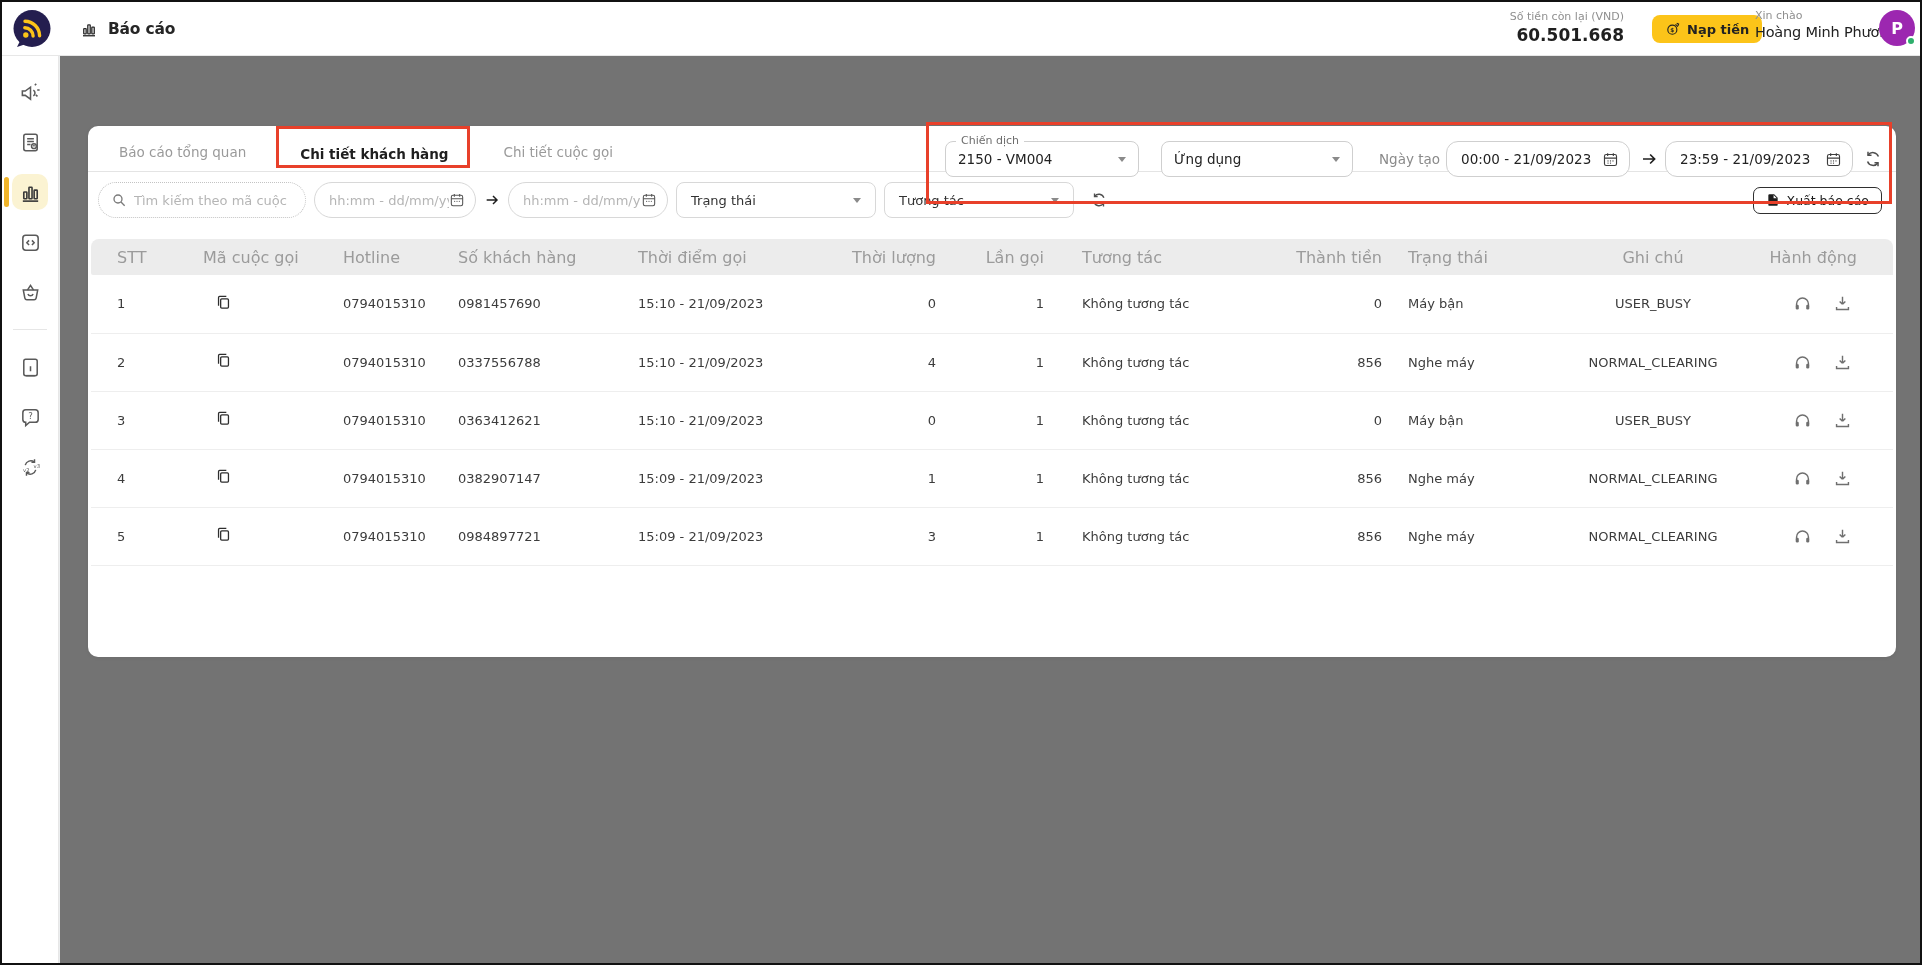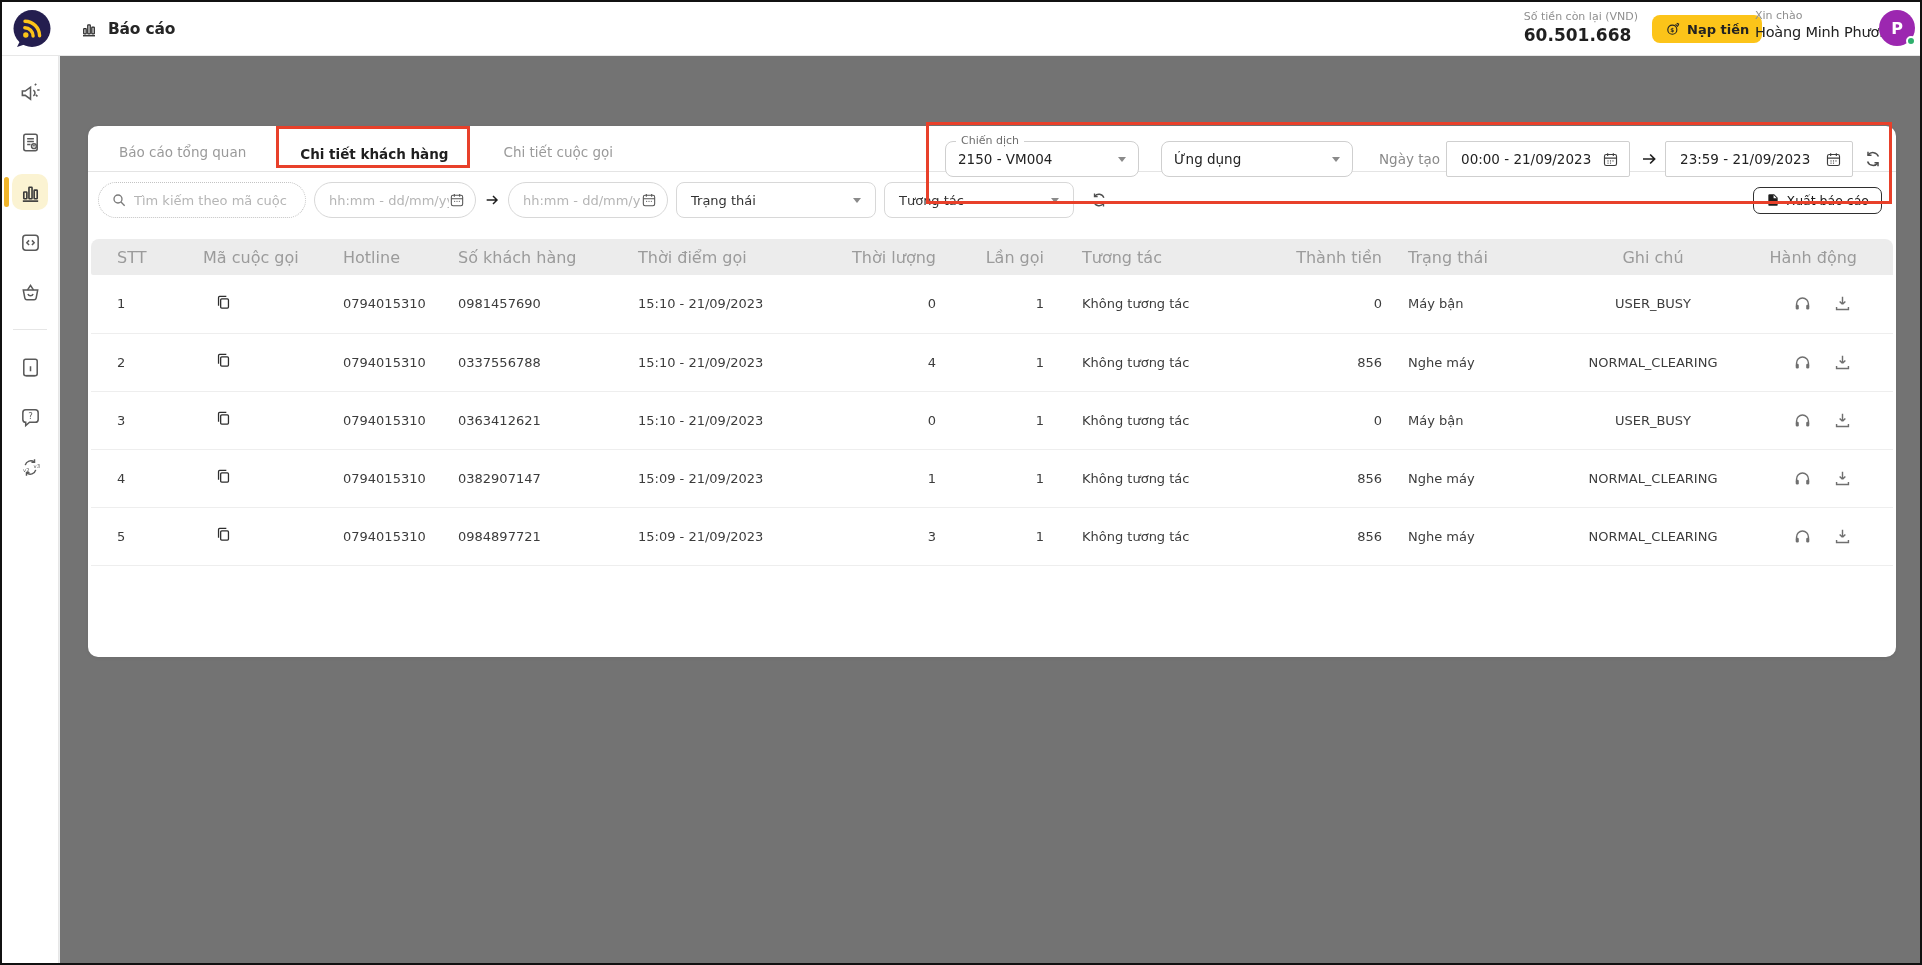--- a/index.html
+++ b/index.html
@@ -6,21 +6,21 @@
   html,body { background:#ffffff; }
   body { font-family:"DejaVu Sans","Liberation Sans",sans-serif; }
   .page { position:relative; width:1922px; height:965px; border:2px solid #111111; background:#ebedee; overflow:hidden; }
 
   
   .topbar { position:absolute; left:0; top:0; width:100%; height:54px; background:#ffffff; border-bottom:1px solid #e7e7e7; display:flex; align-items:center; z-index:5; }
   .logo { position:absolute; left:10px; top:7px; width:40px; height:40px; }
   .title-group { position:absolute; left:78px; top:0; height:54px; display:flex; align-items:center; gap:10px; }
   .title-group .ttl-icon { width:18px; height:18px; color:#2c2c2c; }
   .page-title { font-size:15.5px; font-weight:bold; color:#262626; letter-spacing:-0.2px; }
-  .balance { position:absolute; right:282px; top:8px; text-align:left; }
+  .balance { position:absolute; right:296px; top:8px; text-align:right; }
   .balance-label { font-size:11px; color:#8f8f8f; }
   .balance-value { font-size:17px; font-weight:bold; color:#1f1f1f; margin-top:2px; }
   .topup-btn { position:absolute; left:1650px; top:13px; height:28px; padding:0 13px; background:#fcc419; border:none; border-radius:8px; display:flex; align-items:center; gap:6px; font-size:13px; font-weight:600; color:#222222; cursor:pointer; font-family:inherit; }
   .topup-btn svg { width:16px; height:16px; }
   .greeting { position:absolute; left:1753px; top:7px; }
   .greeting-label { font-size:11px; color:#8f8f8f; }
   .user-name { font-size:14.5px; color:#212121; margin-top:2px; letter-spacing:-0.2px; }
   .avatar { position:absolute; left:1877px; top:8px; width:36px; height:36px; border-radius:50%; background:#9c27b0; color:#ffffff; font-size:16px; font-weight:bold; display:flex; align-items:center; justify-content:center; }
   .online-dot { position:absolute; right:-1px; bottom:0; width:10px; height:10px; border-radius:50%; background:#2eaf6c; border:2px solid #ffffff; }
 
@@ -40,21 +40,21 @@
   .filter-annotation { position:absolute; top:-4px; right:4px; width:966px; height:82px; border:3px solid #e8402a; display:flex; align-items:flex-start; padding:8px 0 0 16px; z-index:3; background:transparent; }
   .filter-row { display:flex; align-items:center; height:36px; margin-top:8px; }
   .sel { position:relative; height:36px; border:1px solid #cfcfcf; border-radius:8px; display:flex; align-items:center; padding:0 12px; cursor:pointer; background:#fff; }
   .sel-campaign { width:194px; margin-right:22px; }
   .sel-app { width:192px; margin-right:26px; }
   .sel .float-label { position:absolute; top:-8px; left:10px; background:#ffffff; padding:0 5px; font-size:11px; color:#6d6d6d; }
   .sel .sel-value { font-size:13.5px; color:#222222; font-weight:500; white-space:nowrap; overflow:hidden; }
   .sel-app .sel-value { font-weight:400; }
   .caret { margin-left:auto; width:0; height:0; border-left:4.5px solid transparent; border-right:4.5px solid transparent; border-top:5.5px solid #8a8a8a; }
   .date-created-label { font-size:13.5px; color:#8a8a8a; margin-right:6px; white-space:nowrap; }
-  .date-box { height:36px; border:1px solid #cfcfcf; border-radius:2px; display:flex; align-items:center; padding:0 10px 0 14px; background:#fff; }
+  .date-box { height:36px; border:1px solid #cfcfcf; border-radius:12px; display:flex; align-items:center; padding:0 10px 0 14px; background:#fff; }
   .date-box input { border:none; outline:none; font-family:inherit; font-size:13.5px; color:#222222; width:100%; background:transparent; }
   .date-box svg { width:17px; height:17px; color:#3d3d3d; flex:none; }
   .date-from { width:184px; margin-right:10px; }
   .date-to { width:188px; margin-left:7px; margin-right:10px; }
   .range-arrow { width:18px; height:18px; color:#1f1f1f; flex:none; }
   .refresh-icon { width:20px; height:20px; color:#4f4f4f; cursor:pointer; flex:none; }
 
   
   .tabs-row { display:flex; align-items:flex-start; margin:70px 0 0 31px; height:38px; }
   .tab { font-size:13.5px; color:#9a9a9a; cursor:pointer; margin-top:18px; white-space:nowrap; }

